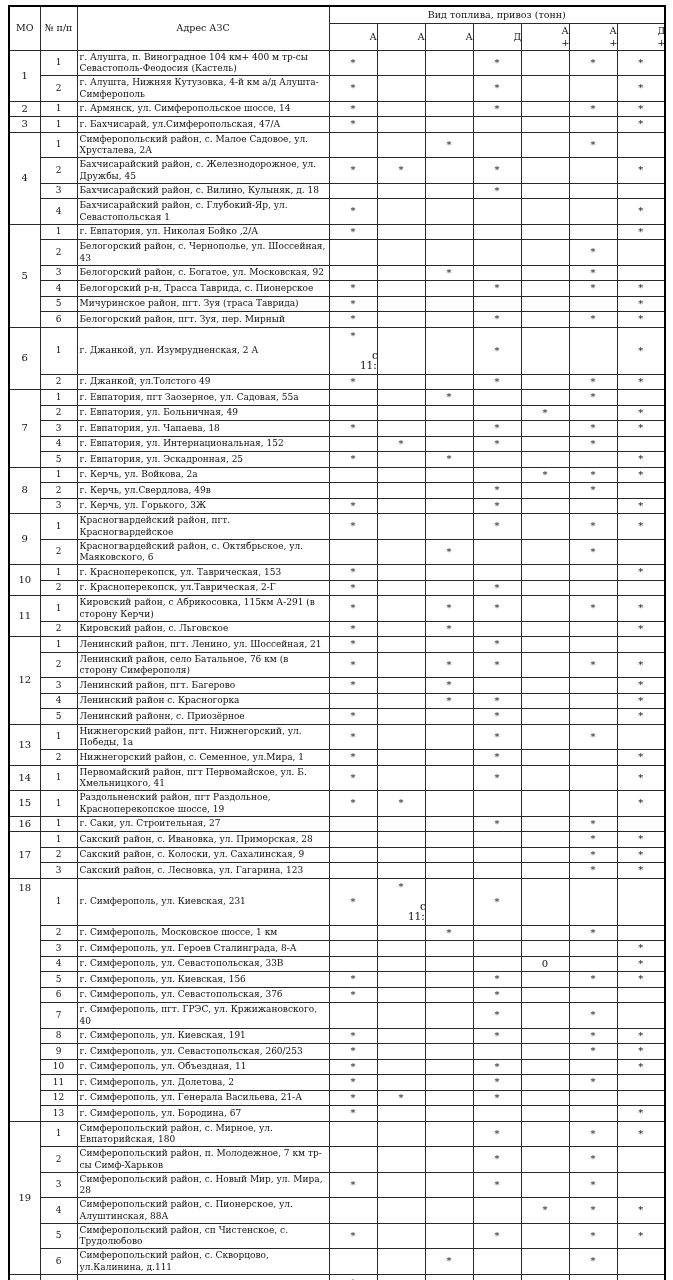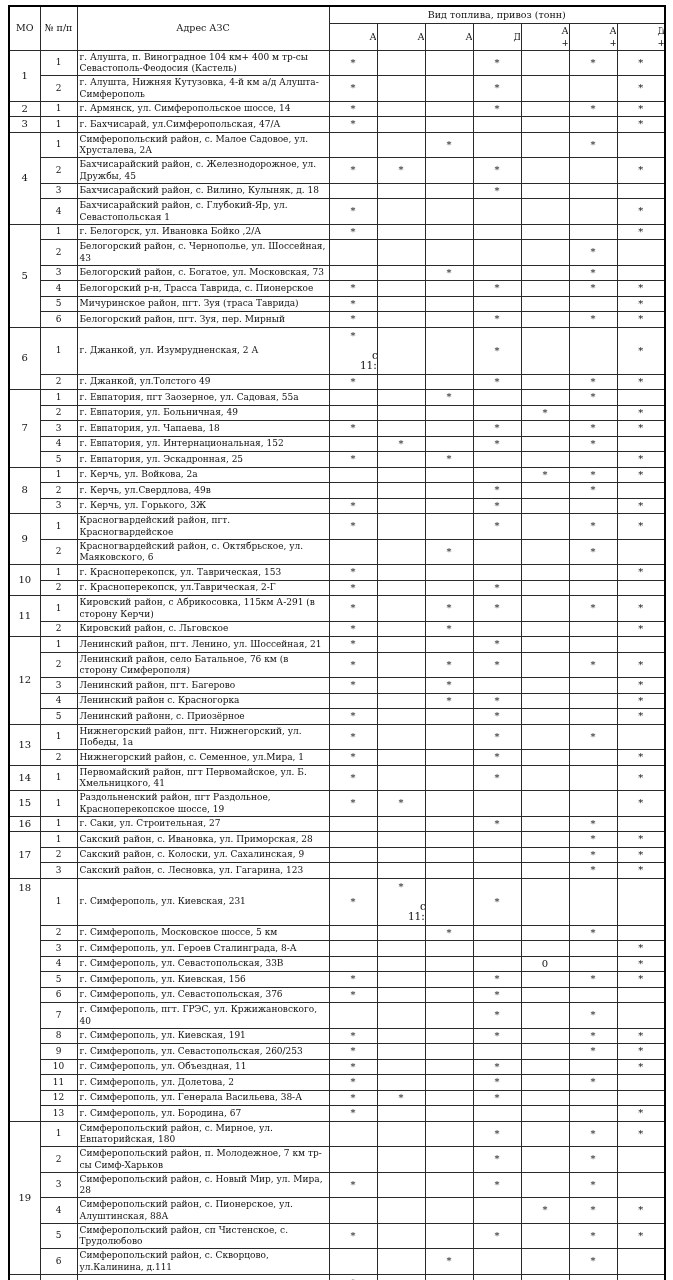--- a/index.html
+++ b/index.html
@@ -18,21 +18,21 @@
   .fuel th, .fuel td {
     border:1px solid #2a2a2a;
     font-size:9px;
     font-weight:normal;
     padding:1px 2px;
     vertical-align:middle;
     text-align:center;
     line-height:1.25;
     overflow:hidden;
   }
-  .fuel thead th { font-size:9.5px; height:14px;border-radius:8px; }
+  .fuel thead th { font-size:9.5px; height:14px; }
   .fuel thead tr.sub th { height:15px;padding-left:40px; }
   .fuel td.addr { text-align:left; }
   .fuel td { height:12px; }
   .fuel td.mo { font-size:10px; }
   .fuel td.mo.top { vertical-align:top; padding-top:3px; }
   .fuel tr.group-start td { border-top:1.7px solid #000; }
   .fuel td.mark { font-size:10px; }
   .note-stack {
     display:flex; flex-direction:column; justify-content:space-between;
     align-items:center; min-height:40px; padding:2px 0;
@@ -162,21 +162,21 @@
         <td class="mark"></td>
         <td class="mark"></td>
         <td class="mark"></td>
         <td class="mark"></td>
         <td class="mark"></td>
         <td class="mark">*</td>
       </tr>
       <tr class="group-start">
         <td class="mo" rowspan="6">5</td>
         <td>1</td>
-        <td class="addr">г. Белогорск, ул. Ивановка Бойко ,2/А</td>
+        <td class="addr">г. Евпатория, ул. Николая Бойко ,2/А</td>
         <td class="mark">*</td>
         <td class="mark"></td>
         <td class="mark"></td>
         <td class="mark"></td>
         <td class="mark"></td>
         <td class="mark"></td>
         <td class="mark">*</td>
       </tr>
       <tr>
         <td>2</td>
@@ -184,21 +184,21 @@
         <td class="mark"></td>
         <td class="mark"></td>
         <td class="mark"></td>
         <td class="mark"></td>
         <td class="mark"></td>
         <td class="mark">*</td>
         <td class="mark"></td>
       </tr>
       <tr>
         <td>3</td>
-        <td class="addr">Белогорский район, с. Богатое, ул. Московская, 73</td>
+        <td class="addr">Белогорский район, с. Богатое, ул. Московская, 92</td>
         <td class="mark"></td>
         <td class="mark"></td>
         <td class="mark">*</td>
         <td class="mark"></td>
         <td class="mark"></td>
         <td class="mark">*</td>
         <td class="mark"></td>
       </tr>
       <tr>
         <td>4</td>
@@ -581,21 +581,21 @@
           </div>
         </td>
         <td class="mark"></td>
         <td class="mark">*</td>
         <td class="mark"></td>
         <td class="mark"></td>
         <td class="mark"></td>
       </tr>
       <tr>
         <td>2</td>
-        <td class="addr">г. Симферополь, Московское шоссе, 5 км</td>
+        <td class="addr">г. Симферополь, Московское шоссе, 1 км</td>
         <td class="mark"></td>
         <td class="mark"></td>
         <td class="mark">*</td>
         <td class="mark"></td>
         <td class="mark"></td>
         <td class="mark">*</td>
         <td class="mark"></td>
       </tr>
       <tr>
         <td>3</td>
@@ -691,21 +691,21 @@
         <td class="mark">*</td>
         <td class="mark"></td>
         <td class="mark"></td>
         <td class="mark">*</td>
         <td class="mark"></td>
         <td class="mark">*</td>
         <td class="mark"></td>
       </tr>
       <tr>
         <td>12</td>
-        <td class="addr">г. Симферополь, ул. Генерала Васильева, 38-А</td>
+        <td class="addr">г. Симферополь, ул. Генерала Васильева, 21-А</td>
         <td class="mark">*</td>
         <td class="mark">*</td>
         <td class="mark"></td>
         <td class="mark">*</td>
         <td class="mark"></td>
         <td class="mark"></td>
         <td class="mark"></td>
       </tr>
       <tr>
         <td>13</td>

